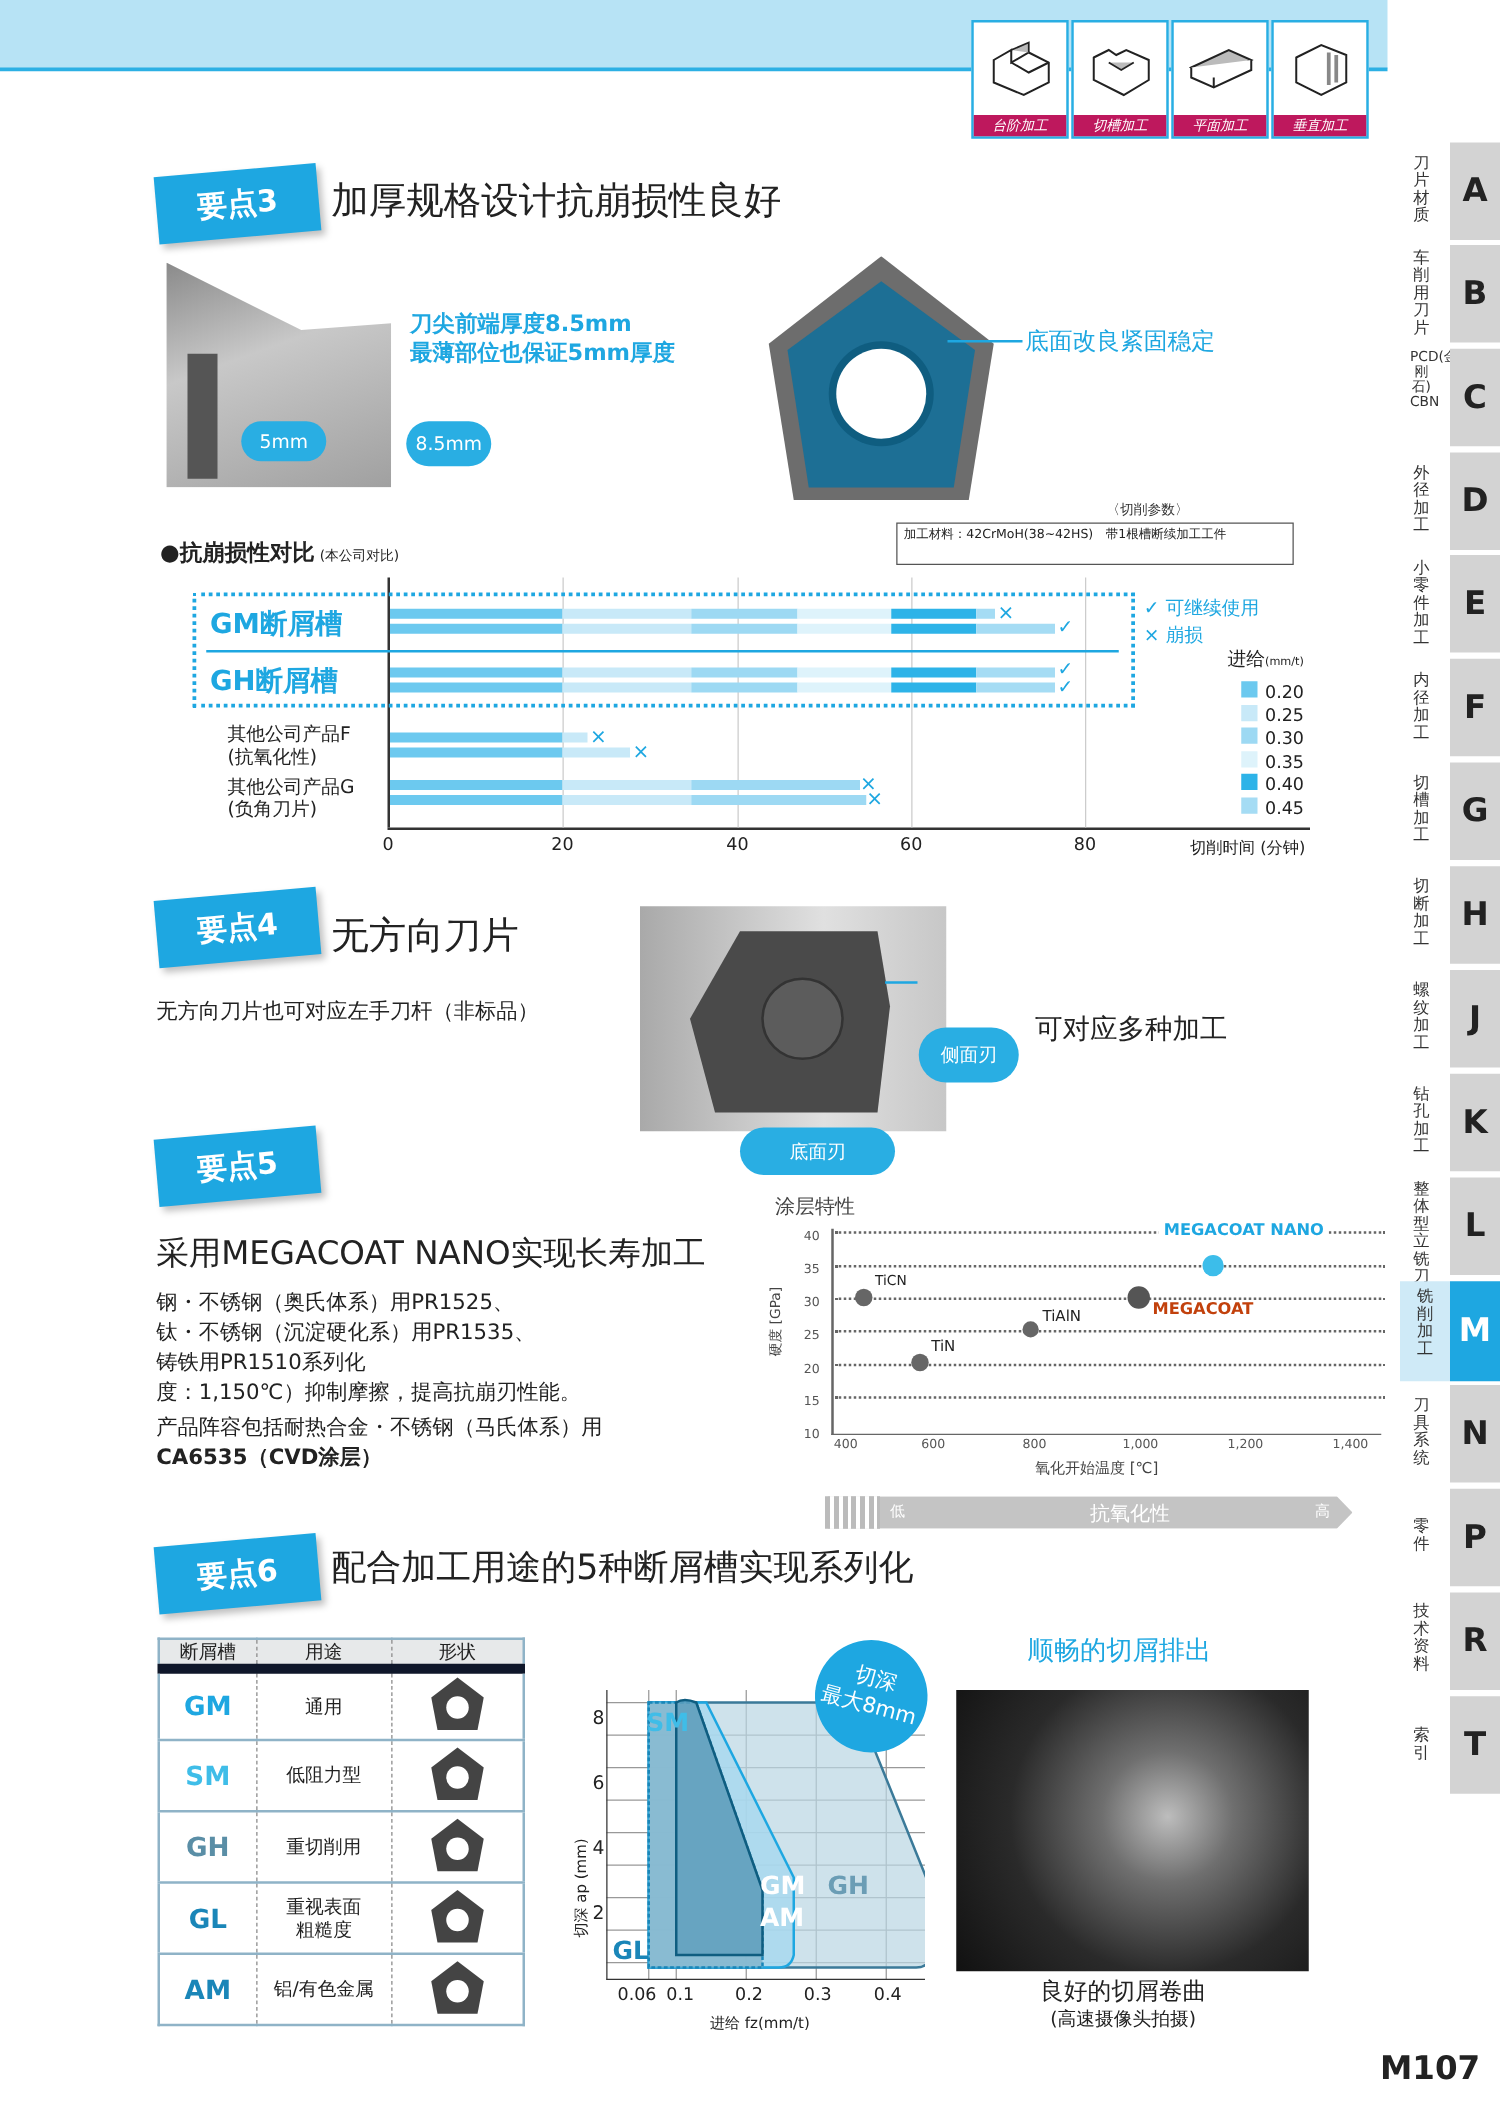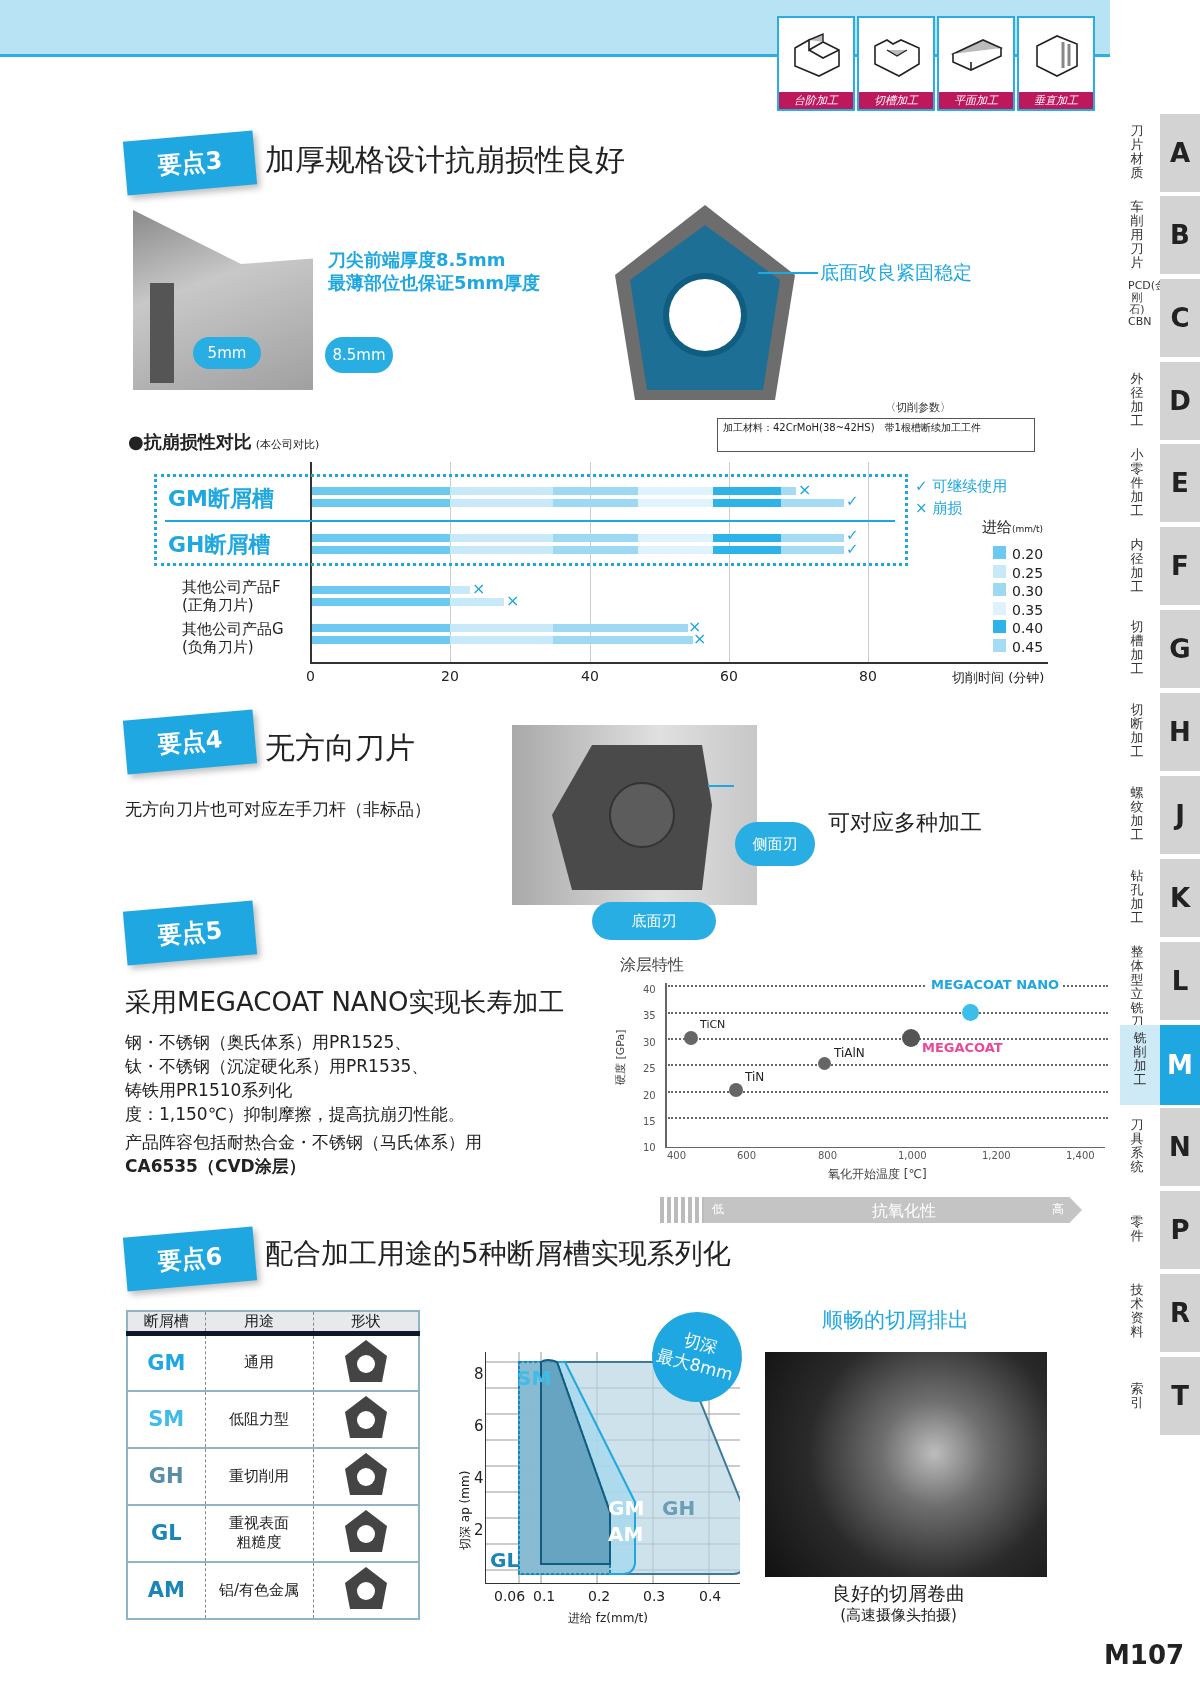--- a/index.html
+++ b/index.html
@@ -128,21 +128,21 @@
 <div class="abs" style="left:590px;top:462px;width:1px;height:200px;background:#ccc;"></div>
 <div class="abs" style="left:729px;top:462px;width:1px;height:200px;background:#ccc;"></div>
 <div class="abs" style="left:868px;top:462px;width:1px;height:200px;background:#ccc;"></div>
 <div class="abs" style="left:154px;top:474px;width:754px;height:92px;border:3px dotted #1ea7e1;"></div>
 <div class="abs" style="left:165px;top:520px;width:730px;height:2px;background:#1ea7e1;"></div>
 
 <div class="abs blue" style="left:168px;top:484px;font-size:22px;font-weight:bold;">GM断屑槽</div>
 <div class="abs blue" style="left:168px;top:530px;font-size:22px;font-weight:bold;">GH断屑槽</div>
 <div class="abs" style="left:182px;top:578px;font-size:15px;line-height:18px;">
     <div>其他公司产品F</div>
-    <div>(正角刀片)</div>
+    <div>(抗氧化性)</div>
   </div>
 <div class="abs" style="left:182px;top:620px;font-size:15px;line-height:18px;">
     <div>其他公司产品G</div>
     <div>(负角刀片)</div>
   </div>
 
 <div>
   <div class="bar" style="left:312px;top:487px;width:138px;background:#6cc9ef;"></div>
   <div class="bar" style="left:450px;top:487px;width:103px;background:#c8e9f8;"></div>
   <div class="bar" style="left:553px;top:487px;width:85px;background:#9dd9f3;"></div>
@@ -278,36 +278,36 @@
 </div>
 <div class="abs" style="left:828px;top:1166px;font-size:12px;color:#444;">氧化开始温度 [℃]</div>
 
 <div class="abs" style="left:684px;top:1031px;width:14px;height:14px;border-radius:50%;background:#666;"></div>
 <div class="abs" style="left:700px;top:1018px;font-size:11px;">TiCN</div>
 <div class="abs" style="left:729px;top:1083px;width:14px;height:14px;border-radius:50%;background:#666;"></div>
 <div class="abs" style="left:745px;top:1070px;font-size:12px;">TiN</div>
 <div class="abs" style="left:818px;top:1057px;width:13px;height:13px;border-radius:50%;background:#666;"></div>
 <div class="abs" style="left:834px;top:1046px;font-size:12px;">TiAlN</div>
 <div class="abs" style="left:902px;top:1029px;width:18px;height:18px;border-radius:50%;background:#555;"></div>
-<div class="abs" style="left:922px;top:1040px;font-size:13px;font-weight:bold;color:#ec4899;">MEGACOAT</div>
+<div class="abs" style="left:922px;top:1040px;font-size:13px;font-weight:bold;color:#c2410c;">MEGACOAT</div>
 <div class="abs" style="left:962px;top:1004px;width:17px;height:17px;border-radius:50%;background:#3cbdea;"></div>
 <div class="abs blue" style="left:927px;top:977px;font-size:13px;font-weight:bold;background:#fff;padding:0 4px;">MEGACOAT NANO</div>
 
 <div class="abs" style="left:662px;top:1197px;width:420px;height:26px;background:#c4c4c4;clip-path:polygon(0 0,97% 0,100% 50%,97% 100%,0 100%);"></div>
 <div class="abs" style="left:660px;top:1197px;width:44px;height:26px;background:repeating-linear-gradient(90deg,#bbb 0 4px,#fff 4px 7px);"></div>
 <div class="abs" style="left:712px;top:1201px;font-size:12px;color:#fff;">低</div>
 <div class="abs" style="left:872px;top:1201px;font-size:16px;color:#fff;">抗氧化性</div>
 <div class="abs" style="left:1052px;top:1201px;font-size:12px;color:#fff;">高</div>
 
 <div class="abs badge" style="left:125px;top:1232px;">要点6</div>
 <div class="abs h2" style="left:265px;top:1235px;font-size:28px;">配合加工用途的5种断屑槽实现系列化</div>
 
 <table class="abs tbl" style="left:126px;top:1310px;width:294px;border:2px solid #8fb3c7;">
   <thead>
-    <tr style="background:#e7e9ea;height:20px;border-bottom:5px solid #0f172a;font-size:15px;">
+    <tr style="background:#e7e9ea;height:20px;border-bottom:8px solid #0f172a;font-size:15px;">
       <th style="width:78px;font-weight:normal;border-right:1px dashed #888;">断屑槽</th>
       <th style="width:108px;font-weight:normal;border-right:1px dashed #888;">用途</th>
       <th style="font-weight:normal;">形状</th>
     </tr>
   </thead>
   <tbody style="font-size:15px;text-align:center;">
     <tr style="height:57px;border-bottom:2px solid #8fb3c7;">
       <td style="border-right:1px dashed #888;font-size:21px;font-weight:bold;color:#1ea7e1;">GM</td>
       <td style="border-right:1px dashed #888;">通用</td>
       <td><svg width="48" height="46" viewBox="0 0 48 46">

